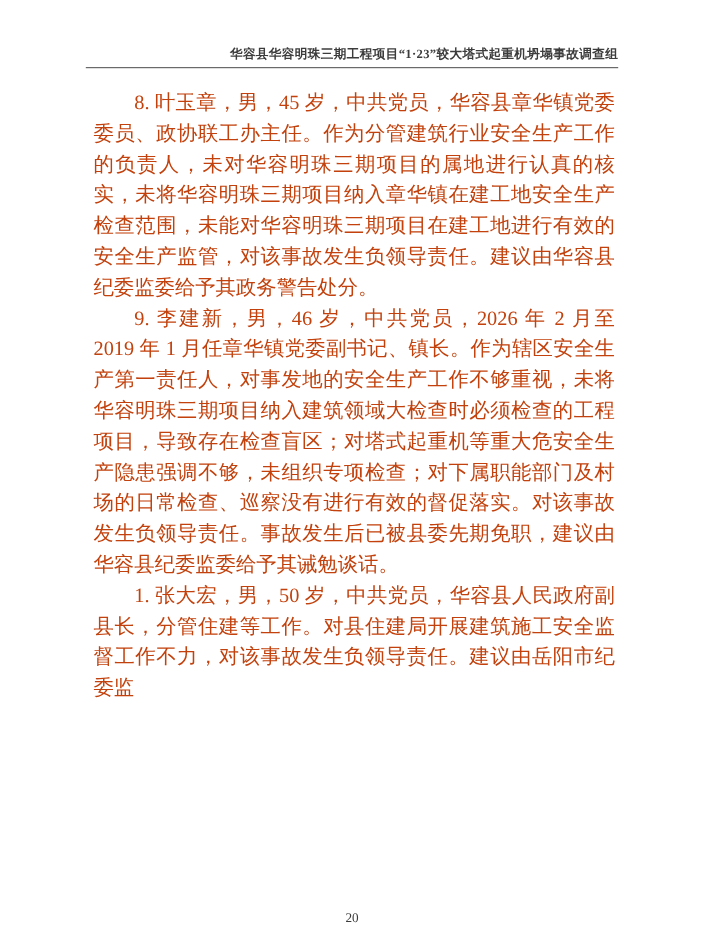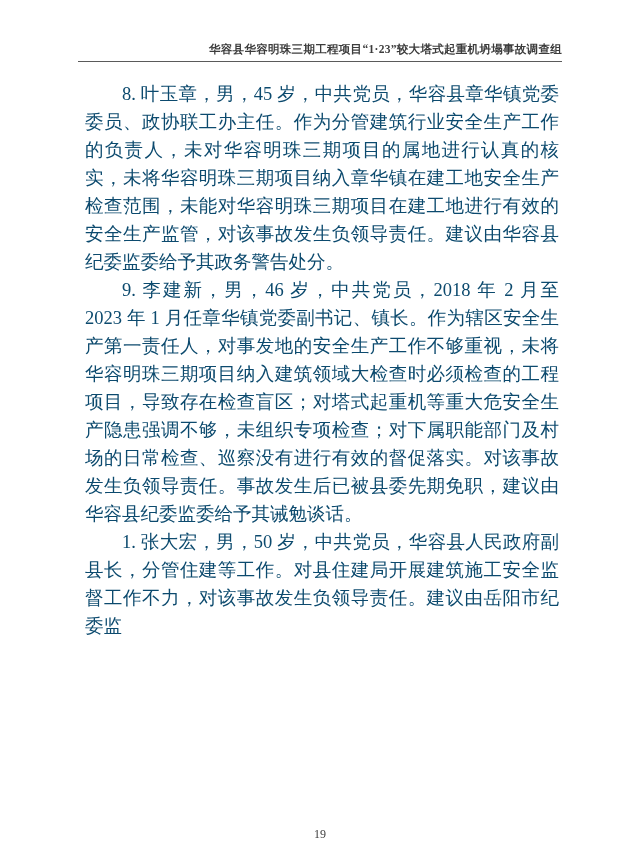--- a/index.html
+++ b/index.html
@@ -31,21 +31,21 @@
     white-space: nowrap;
   }
   .doc-body {
     position: absolute;
     top: 80px;
     left: 85px;
     width: 474px;
     font-size: 18.5px;
     line-height: 28px;
     text-align: justify;
-    color: #0c4a6e;
+    color: #c2410c;
   }
   .doc-body p {
     margin: 0;
     padding: 0;
     text-indent: 2em;
   }
   .page-number {
     position: absolute;
     bottom: 12px;
     left: 0;
@@ -57,19 +57,19 @@
 </style>
 </head>
 <body>
 
 <div class="page">
 
   <div class="doc-header">华容县华容明珠三期工程项目“1·23”较大塔式起重机坍塌事故调查组</div>
 
   <div class="doc-body">
     <p>8. 叶玉章，男，45 岁，中共党员，华容县章华镇党委委员、政协联工办主任。作为分管建筑行业安全生产工作的负责人，未对华容明珠三期项目的属地进行认真的核实，未将华容明珠三期项目纳入章华镇在建工地安全生产检查范围，未能对华容明珠三期项目在建工地进行有效的安全生产监管，对该事故发生负领导责任。建议由华容县纪委监委给予其政务警告处分。</p>
-    <p>9. 李建新，男，46 岁，中共党员，2018 年 2 月至 2023 年 1 月任章华镇党委副书记、镇长。作为辖区安全生产第一责任人，对事发地的安全生产工作不够重视，未将华容明珠三期项目纳入建筑领域大检查时必须检查的工程项目，导致存在检查盲区；对塔式起重机等重大危安全生产隐患强调不够，未组织专项检查；对下属职能部门及村场的日常检查、巡察没有进行有效的督促落实。对该事故发生负领导责任。事故发生后已被县委先期免职，建议由华容县纪委监委给予其诫勉谈话。</p>
+    <p>9. 李建新，男，46 岁，中共党员，2026 年 2 月至 2019 年 1 月任章华镇党委副书记、镇长。作为辖区安全生产第一责任人，对事发地的安全生产工作不够重视，未将华容明珠三期项目纳入建筑领域大检查时必须检查的工程项目，导致存在检查盲区；对塔式起重机等重大危安全生产隐患强调不够，未组织专项检查；对下属职能部门及村场的日常检查、巡察没有进行有效的督促落实。对该事故发生负领导责任。事故发生后已被县委先期免职，建议由华容县纪委监委给予其诫勉谈话。</p>
     <p>1. 张大宏，男，50 岁，中共党员，华容县人民政府副县长，分管住建等工作。对县住建局开展建筑施工安全监督工作不力，对该事故发生负领导责任。建议由岳阳市纪委监</p>
   </div>
 
-  <div class="page-number">19</div>
+  <div class="page-number">20</div>
 
 </div>
 
 </body></html>

